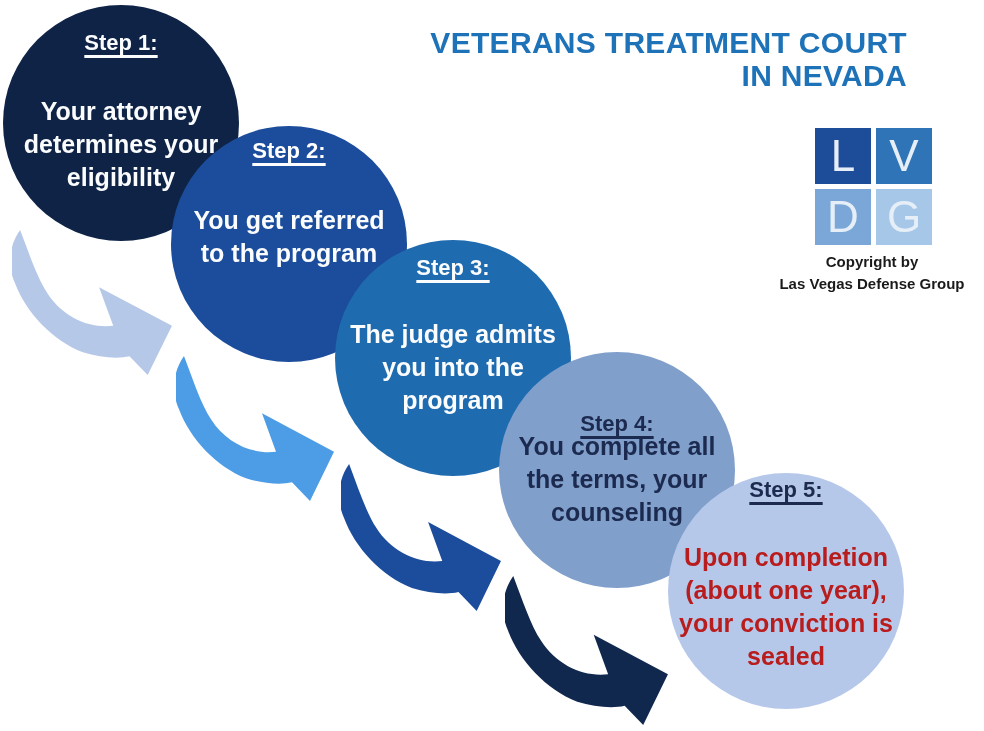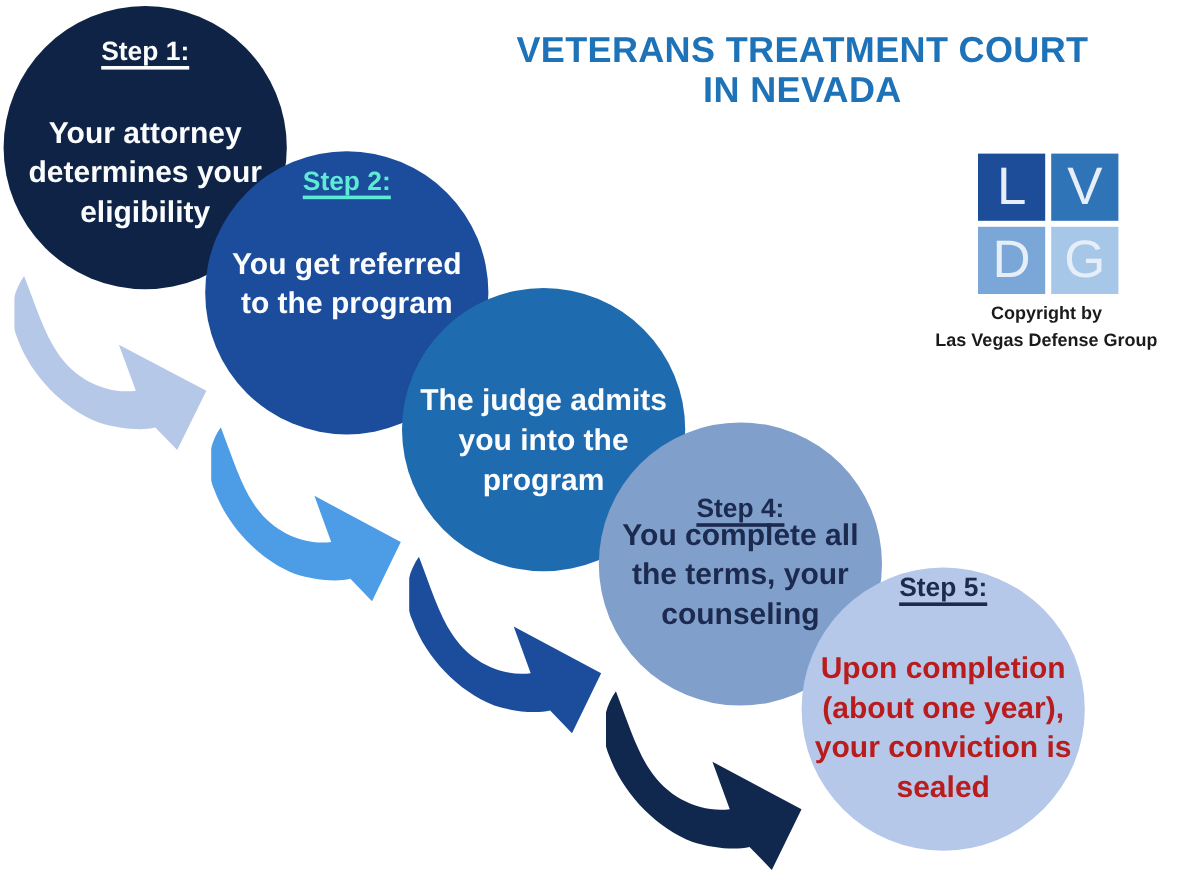--- a/index.html
+++ b/index.html
@@ -13,21 +13,21 @@
     position:absolute; left:0; width:100%; text-align:center;
     font-size:22px; font-weight:bold;
     text-decoration:underline; text-decoration-thickness:2.5px; text-underline-offset:5px;
   }
   .step-body {
     position:absolute; left:0; width:100%; text-align:center;
     font-size:25px; font-weight:bold; line-height:33px; white-space:pre-line;
   }
   
   .title {
-    position:absolute; top:26px; right:57px; text-align:center;
+    position:absolute; top:26px; right:57px; text-align:right;
     font-size:30px; font-weight:bold; line-height:33px; letter-spacing:0.3px;
   }
   
   .logo {
     position:absolute; left:815px; top:128px;
     display:grid; grid-template-columns:56px 56px; grid-template-rows:56px 56px; gap:5px;
   }
   .logo-sq {
     display:flex; align-items:center; justify-content:center;
     font-size:44px; line-height:1; color:#E6EFF8; font-weight:400;
@@ -57,26 +57,27 @@
   </svg>
 
   <div class="circle" style="left: 3px; top: 5px; background-color: rgb(14, 35, 70);">
     <div class="step-label" style="top: 25px; color: rgb(251, 252, 253);">Step 1:</div>
     <div class="step-body" style="top: 90px; color: rgb(251, 252, 253);">Your attorney
 determines your
 eligibility</div>
   </div>
 
   <div class="circle" style="left: 171px; top: 126px; background-color: rgb(27, 77, 156);">
-    <div class="step-label" style="top: 12px; color: #5eead4;">Step 2:</div>
+    <div class="step-label" style="top: 12px; color: #ffffff;">Step 2:</div>
     <div class="step-body" style="top: 78px; color: rgb(251, 252, 253);">You get referred
 to the program</div>
   </div>
 
   <div class="circle" style="left: 335px; top: 240px; background-color: rgb(31, 107, 176);">
+    <div class="step-label" style="top: 15px; color: rgb(251, 252, 253);">Step 3:</div>
     <div class="step-body" style="top: 78px; color: rgb(251, 252, 253);">The judge admits
 you into the
 program</div>
   </div>
 
   <div class="circle" style="left: 499px; top: 352px; background-color: rgb(128, 159, 203);">
     <div class="step-label" style="top: 15px; color: rgb(27, 42, 78); margin-top: 44px;">Step 4:</div>
     <div class="step-body" style="top: 78px; color: rgb(27, 42, 78);">You complete all
 the terms, your
 counseling</div>

